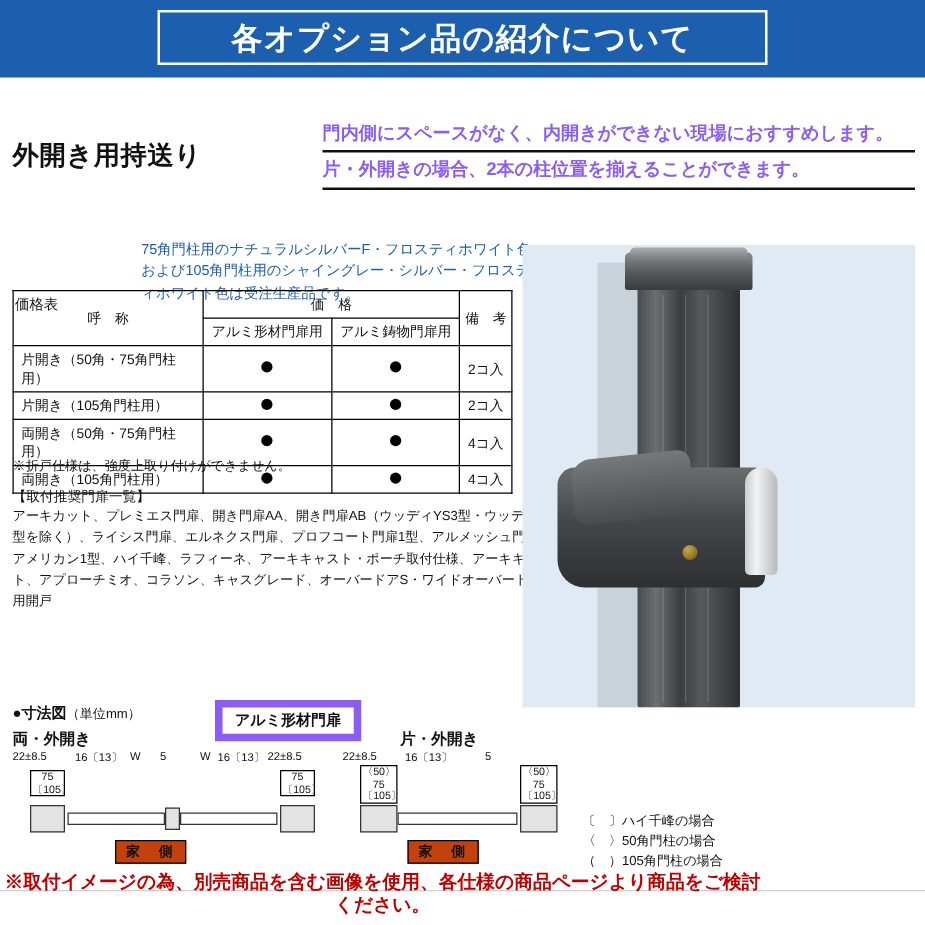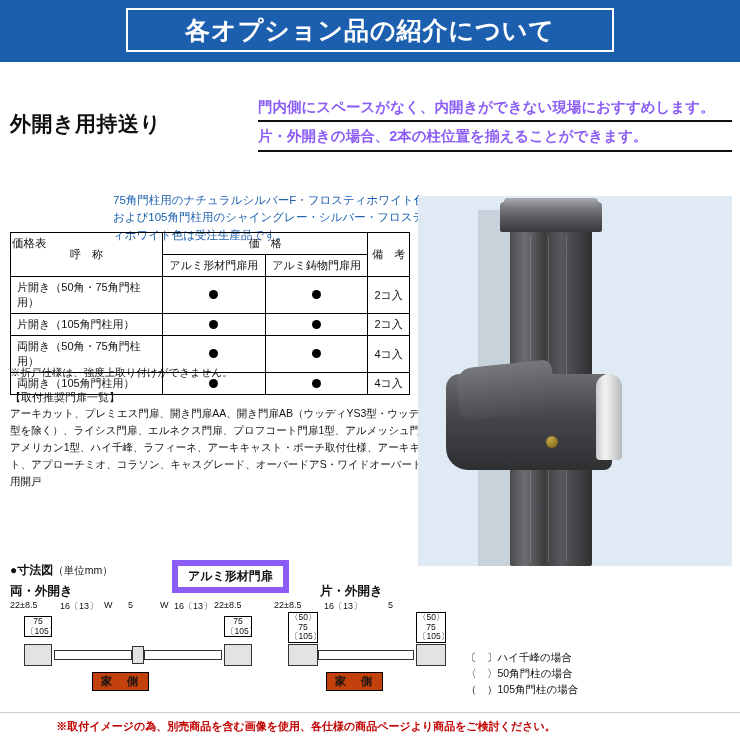--- a/index.html
+++ b/index.html
@@ -174,21 +174,21 @@
   .housing {
     position:absolute; border:1px solid #000; background:#c2410c;
     font-size:11px; font-weight:bold; text-align:center; letter-spacing:2px;
     padding:1px 8px;
   }
 
   .legend { position:absolute; left:466px; top:650px; font-size:10.5px; line-height:1.5; }
 
   .footer {
     position:absolute; left:0; bottom:6px; width:612px; text-align:center;
-    font-size:11px; color:#c00000; font-weight:bold;
+    font-size:15px; color:#c00000; font-weight:bold;
   }
   .hr-bottom {
     position:absolute; left:0; top:712px; width:740px; height:1px; background:#cfcfcf;
   }
 </style>
 </head>
 <body>
 
 <div class="banner">
   <div class="banner-inner">

